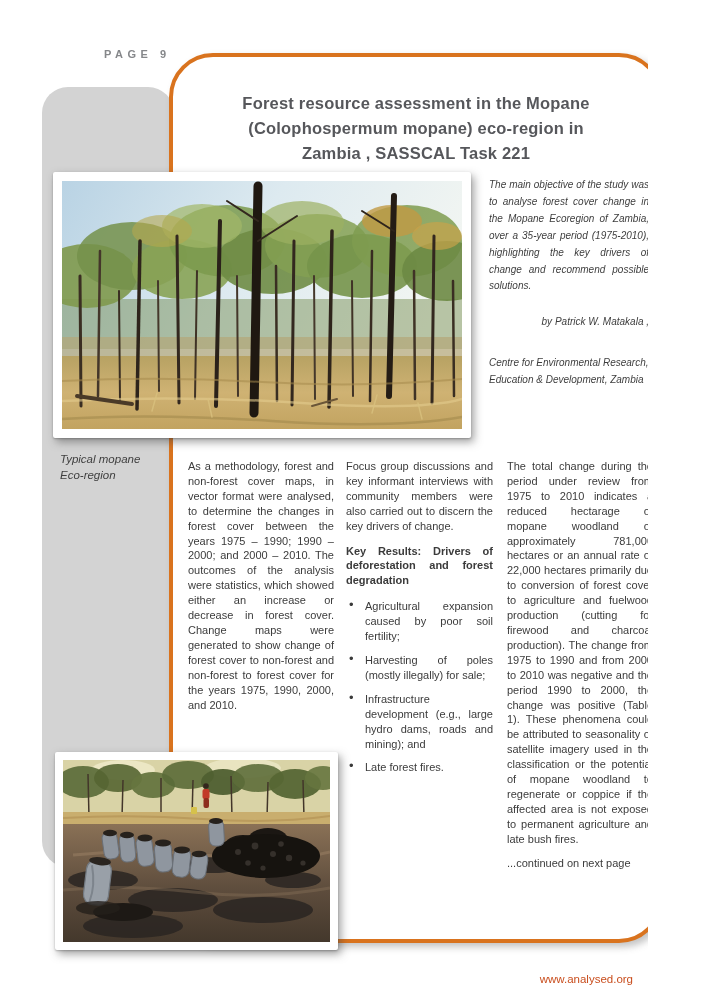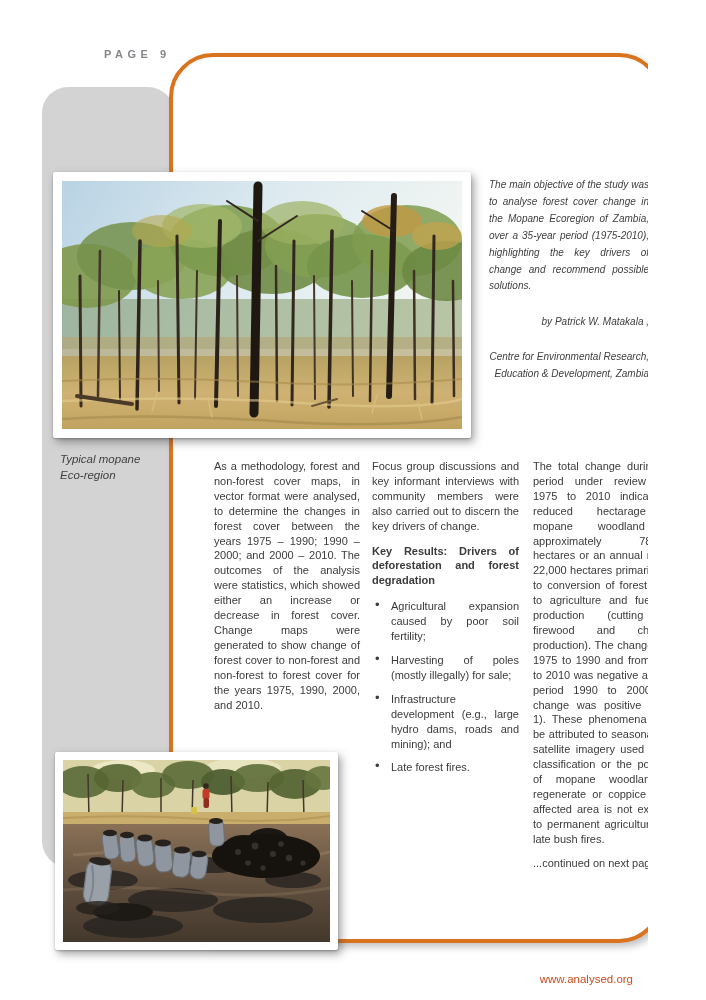--- a/index.html
+++ b/index.html
@@ -24,29 +24,29 @@
   .photo{position:absolute;z-index:3;background:#ffffff;border-radius:2px;
          box-shadow:3px 4px 9px rgba(70,70,70,.5),0 1px 2px rgba(0,0,0,.25);}
   .photo svg{display:block;}
   .photo-top{left:53px;top:172px;padding:9px;}
   .photo-bottom{left:55px;top:752px;padding:8px;}
 
   .intro{position:absolute;left:489px;top:177px;width:160px;z-index:4;
          font-style:italic;font-size:10px;line-height:16.9px;color:#3e3e3e;}
   .intro .para{text-align:justify;margin:0;}
   .intro .byline{margin-top:19px;text-align:right;}
-  .intro .affil{margin-top:17px;text-align:right;line-height:17px;}
+  .intro .affil{margin-top:23px;line-height:17px;}
 
   .caption{position:absolute;left:60px;width:106px;z-index:4;
            font-style:italic;font-size:11.5px;line-height:15.5px;color:#3f3f3f;}
   .caption-1{top:452px;}
   .caption-2{top:715px;}
 
   .col{position:absolute;top:459px;z-index:4;font-size:11px;line-height:14.9px;
-       color:#3b3b3b;text-align:justify;margin-left:26px;}
+       color:#3b3b3b;text-align:justify;}
   .col-1{left:188px;width:146px;}
   .col-2{left:346px;width:147px;}
   .col-3{left:507px;width:146px;}
   .col p{margin:0 0 9px;}
   .col .heading{font-weight:700;margin:10px 0 6px;text-align:justify;}
   .drivers{list-style:none;margin:11px 0 0;padding:0;}
   .drivers li{position:relative;padding-left:19px;margin-bottom:9px;}
   .drivers li::before{content:"\2022";position:absolute;left:3px;top:-1px;font-size:13px;color:#3b3b3b;}
   .continued{margin-top:4px;}
 
@@ -57,20 +57,25 @@
 <body>
 
 <div class="page">
 
   <div class="page-label">PAGE 9</div>
 
   <div class="sidebar"></div>
 
   <div class="frame"></div>
 
+  <h1 class="title">
+    <span>Forest resource assessment in the Mopane</span>
+    <span>(Colophospermum mopane) eco-region in</span>
+    <span>Zambia , SASSCAL Task 221</span>
+  </h1>
 
   <figure class="photo photo-top" style="margin:0;">
     <svg width="400" height="248" viewBox="0 0 400 248">
       <defs>
         <linearGradient id="sky" x1="0" y1="0" x2="1" y2="0.35">
           <stop offset="0" stop-color="#b9d3e4"></stop>
             <stop offset="0.5" stop-color="#ddeaf0"></stop>
             <stop offset="1" stop-color="#f3f6f2"></stop>
         </linearGradient>
         <linearGradient id="grass" x1="0" y1="0" x2="0" y2="1">

